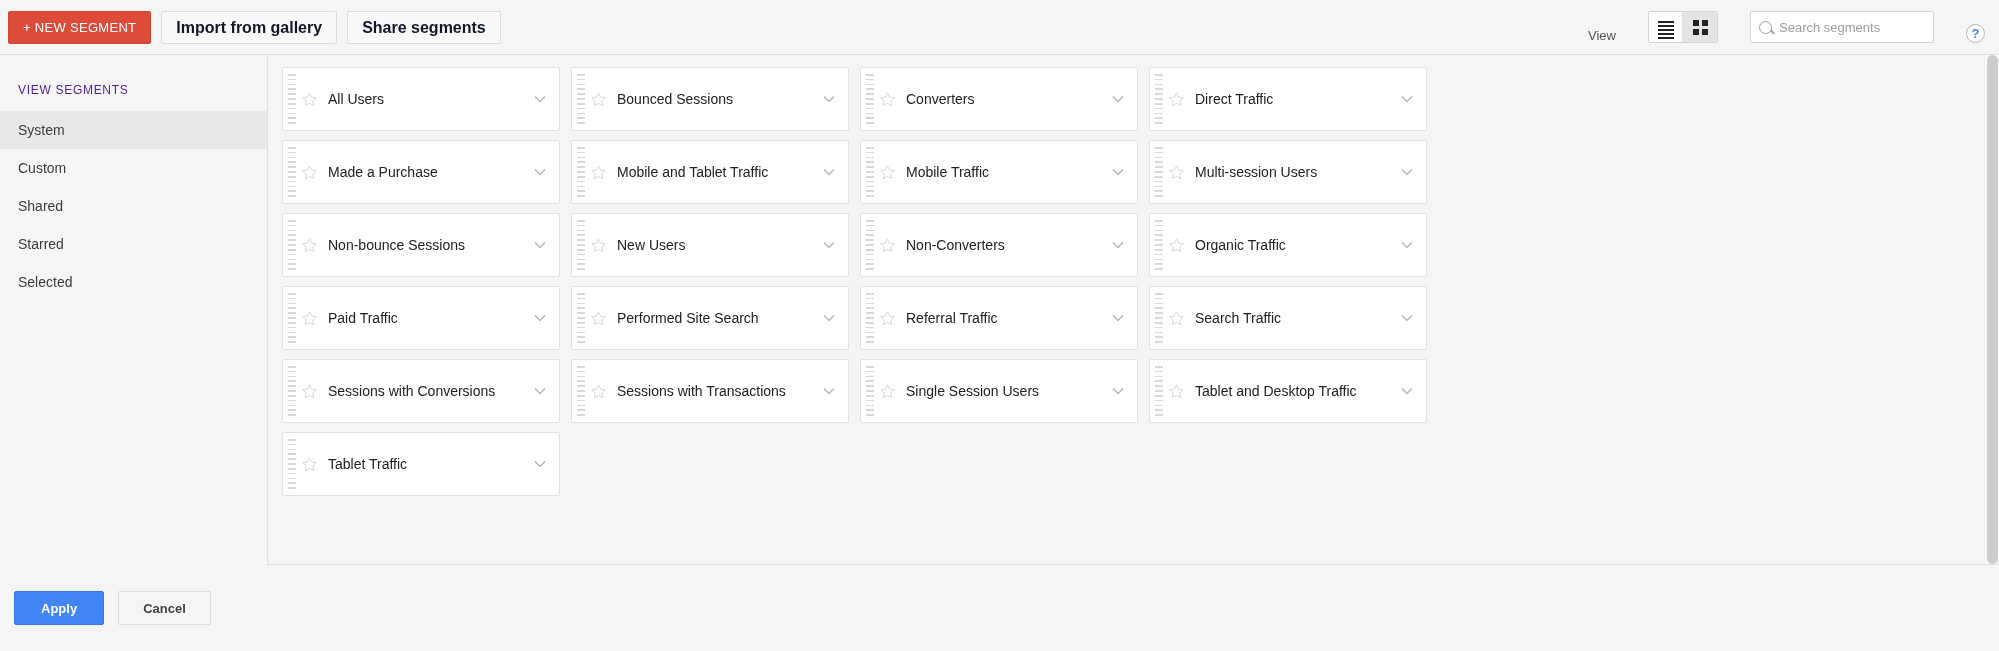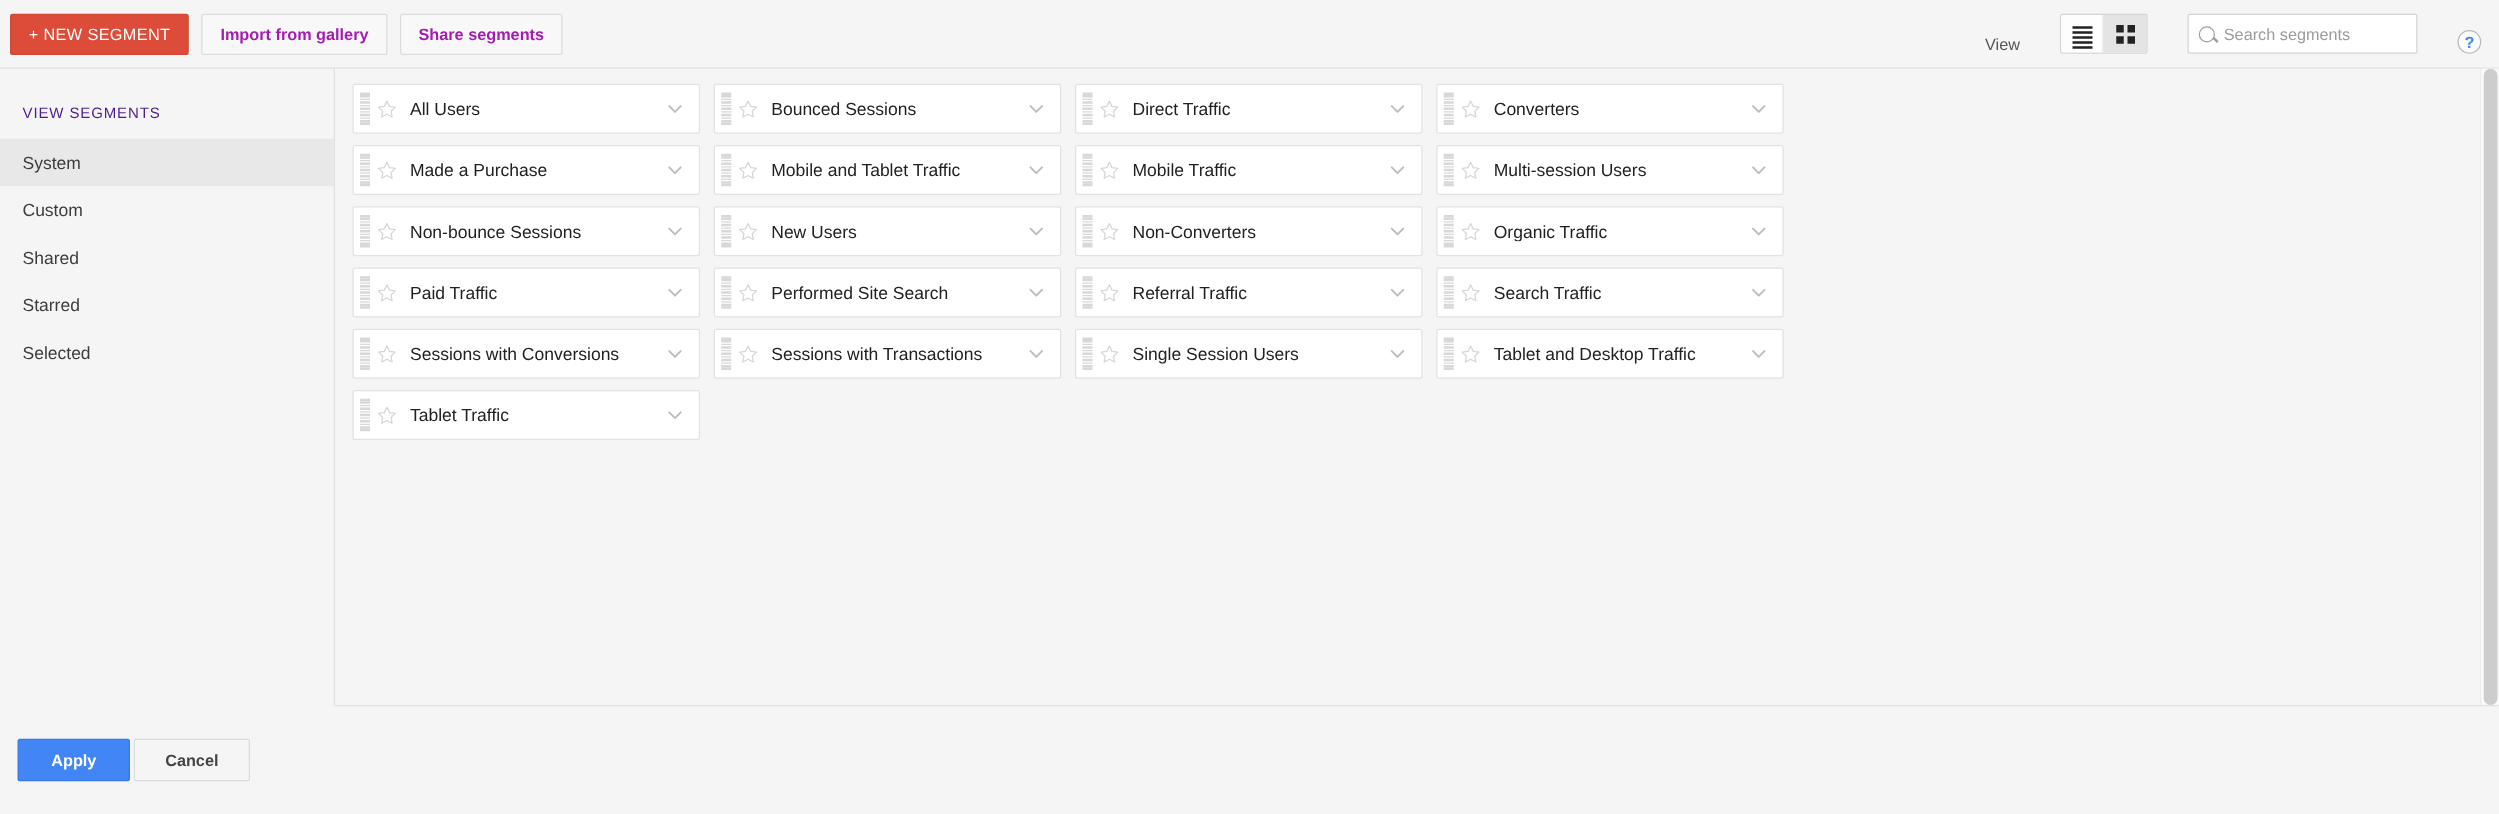--- a/index.html
+++ b/index.html
@@ -52,24 +52,24 @@
     height: 33px;
     padding: 0 14px;
     cursor: pointer;
     font-family: "Liberation Sans", sans-serif;
     line-height: 31px;
     white-space: nowrap;
     text-align: center;
   }
   .btn-plain {
     background: #f8f8f8;
-    color: #a21caf;
+    color: #0f172a;
     border: 1px solid #dcdcdc;
     border-radius: 2px;
-    font-size: 13px;
+    font-size: 16px;
     font-weight: bold;
     height: 33px;
     padding: 0 14px;
     cursor: pointer;
     font-family: "Liberation Sans", sans-serif;
     line-height: 31px;
     white-space: nowrap;
   }
 
   .view-label {
@@ -212,21 +212,21 @@
     border-bottom: 1px solid #e0e0e0;
   }
   .grid {
     display: grid;
     grid-template-columns: repeat(4, 278px);
     gap: 9px 11px;
     padding: 12px 0 12px 14px;
   }
 
   .card {
-    height: 40px;
+    height: 64px;
     background: #fff;
     border: 1px solid #e2e2e2;
     border-radius: 2px;
     display: flex;
     align-items: center;
     position: relative;
     cursor: pointer;
     padding-left: 18px;
     justify-content: space-between;
   }
@@ -296,21 +296,21 @@
     border-radius: 6px;
   }
 
   
   .footer {
     height: 86px;
     min-height: 86px;
     display: flex;
     align-items: center;
     padding-left: 14px;
-    gap: 3px;
+    gap: 14px;
     background: #f5f5f5;
   }
   .btn-apply {
     background: #4285f4;
     color: #fff;
     border: 1px solid #3579e6;
     border-radius: 2px;
     font-size: 13px;
     font-weight: bold;
     height: 34px;
@@ -462,47 +462,47 @@
               <i></i>
               <i></i>
               <i></i>
               <i></i>
             </span>
             <span class="star">
               <svg viewBox="0 0 24 24" width="17" height="17">
                 <path d="M12 2.6l2.9 6.0 6.6.9-4.8 4.6 1.2 6.5-5.9-3.1-5.9 3.1 1.2-6.5L2.5 9.5l6.6-.9z" fill="none" stroke="#d6d6d6" stroke-width="1.4" stroke-linejoin="round"></path>
               </svg>
             </span>
+            <span class="card-label">Converters</span>
+            <span class="chev">
+              <svg viewBox="0 0 24 24" width="20" height="20">
+                <path d="M6.5 9.5L12 15l5.5-5.5" fill="none" stroke="#bdbdbd" stroke-width="1.9" stroke-linecap="round" stroke-linejoin="round"></path>
+              </svg>
+            </span>
+          </div>
+          <div class="card">
+            <span class="drag-handle">
+              <i></i>
+              <i></i>
+              <i></i>
+              <i></i>
+              <i></i>
+              <i></i>
+              <i></i>
+              <i></i>
+              <i></i>
+              <i></i>
+              <i></i>
+            </span>
+            <span class="star">
+              <svg viewBox="0 0 24 24" width="17" height="17">
+                <path d="M12 2.6l2.9 6.0 6.6.9-4.8 4.6 1.2 6.5-5.9-3.1-5.9 3.1 1.2-6.5L2.5 9.5l6.6-.9z" fill="none" stroke="#d6d6d6" stroke-width="1.4" stroke-linejoin="round"></path>
+              </svg>
+            </span>
             <span class="card-label">Direct Traffic</span>
-            <span class="chev">
-              <svg viewBox="0 0 24 24" width="20" height="20">
-                <path d="M6.5 9.5L12 15l5.5-5.5" fill="none" stroke="#bdbdbd" stroke-width="1.9" stroke-linecap="round" stroke-linejoin="round"></path>
-              </svg>
-            </span>
-          </div>
-          <div class="card">
-            <span class="drag-handle">
-              <i></i>
-              <i></i>
-              <i></i>
-              <i></i>
-              <i></i>
-              <i></i>
-              <i></i>
-              <i></i>
-              <i></i>
-              <i></i>
-              <i></i>
-            </span>
-            <span class="star">
-              <svg viewBox="0 0 24 24" width="17" height="17">
-                <path d="M12 2.6l2.9 6.0 6.6.9-4.8 4.6 1.2 6.5-5.9-3.1-5.9 3.1 1.2-6.5L2.5 9.5l6.6-.9z" fill="none" stroke="#d6d6d6" stroke-width="1.4" stroke-linejoin="round"></path>
-              </svg>
-            </span>
-            <span class="card-label">Converters</span>
             <span class="chev">
               <svg viewBox="0 0 24 24" width="20" height="20">
                 <path d="M6.5 9.5L12 15l5.5-5.5" fill="none" stroke="#bdbdbd" stroke-width="1.9" stroke-linecap="round" stroke-linejoin="round"></path>
               </svg>
             </span>
           </div>
           <div class="card">
             <span class="drag-handle">
               <i></i>
               <i></i>

